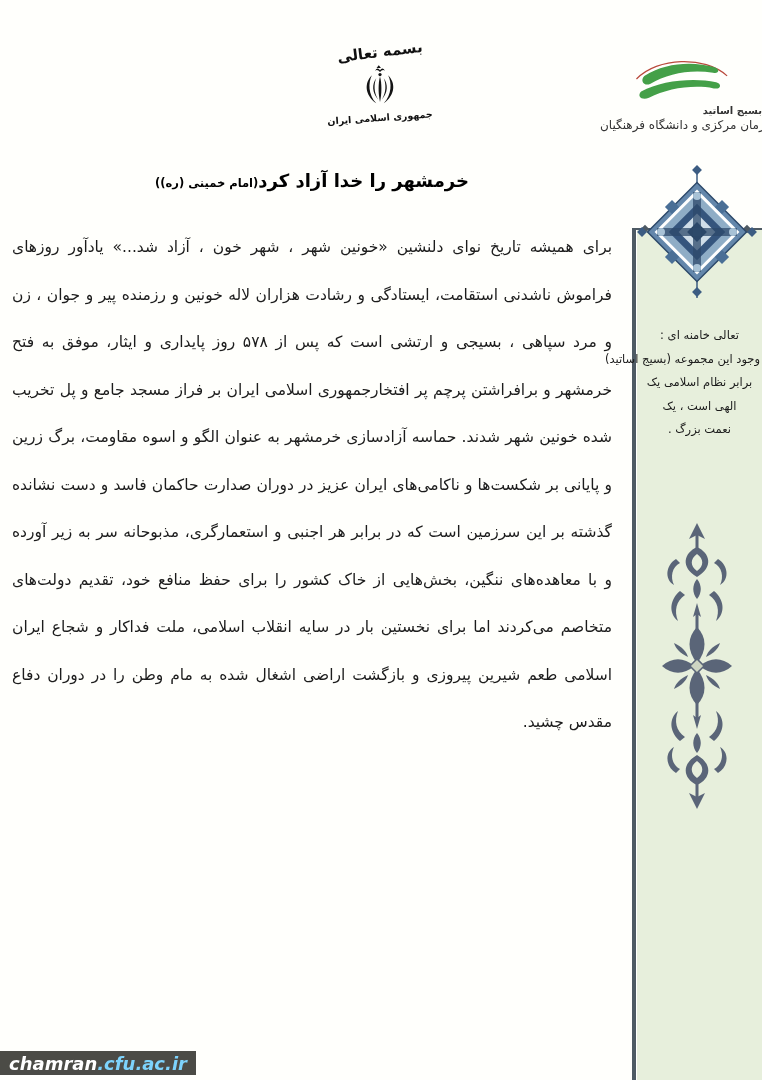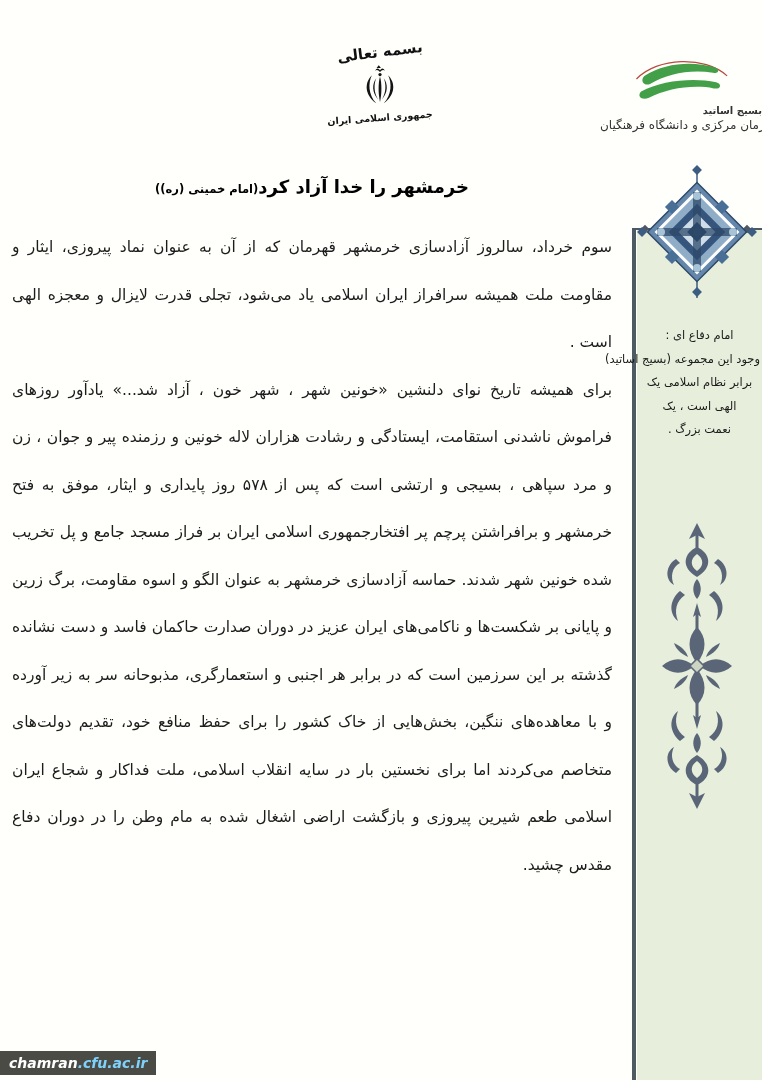--- a/index.html
+++ b/index.html
@@ -9,42 +9,42 @@
   .header-center{position:absolute;top:42px;left:318px;width:124px;text-align:center;color:#111;}
   .bismillah{display:inline-block;font-size:15px;font-weight:bold;transform:rotate(-7deg);}
   .emblem{display:block;margin:2px auto 0;}
   .republic{font-size:9.5px;font-weight:bold;transform:rotate(-4deg);margin-top:1px;}
   
   .org-logo{position:absolute;top:54px;left:600px;width:162px;text-align:right;color:#333;}
   .org-logo svg{display:block;margin:0 auto;}
   .org-line1{font-size:10px;font-weight:bold;margin-top:1px;}
   .org-line2{font-size:12px;white-space:nowrap;margin-top:2px;}
   
-  .title-row{position:absolute;top:170px;left:12px;width:600px;text-align:center;direction:rtl;color:#000;margin-top:6px;}
+  .title-row{position:absolute;top:170px;left:12px;width:600px;text-align:center;direction:rtl;color:#000;}
   .title-main{font-size:18px;font-weight:bold;}
   .title-attr{font-size:11.5px;font-weight:bold;}
   
   .body-text{position:absolute;top:224px;left:12px;width:600px;direction:rtl;text-align:justify;
              font-size:15.5px;line-height:47.5px;color:#1c1c1c;}
   .body-text p{margin:0;}
   
   .sidebar-panel{position:absolute;left:637px;top:229px;width:125px;height:851px;background:#e7efdc;}
   .sidebar-border{position:absolute;left:632px;top:228px;width:4px;height:852px;background:#4e5a63;}
   .sidebar-topline{position:absolute;left:632px;top:228px;width:130px;height:2px;background:#4e5a63;}
   .rule-dot{position:absolute;width:6px;height:6px;background:#4e5a63;transform:rotate(45deg);}
   .dot-left{left:642px;top:226px;}
   .dot-right{left:744px;top:226px;}
   .medallion{position:absolute;left:634px;top:162px;width:126px;height:138px;}
   .quote{position:absolute;left:639px;top:324px;width:121px;text-align:center;direction:rtl;
          font-size:11.5px;line-height:23.5px;color:#1b1b1b;}
   .quote div{white-space:nowrap;}
   .damask{position:absolute;left:652px;top:520px;width:90px;height:292px;}
   
   .watermark{position:absolute;left:0;top:1051px;height:24px;background:#4b4b46;color:#fff;
-             font-style:italic;font-weight:bold;font-size:14px;padding:0 9px;display:flex;
+             font-style:italic;font-weight:bold;font-size:18px;padding:0 9px;display:flex;
              align-items:center;direction:ltr;}
   .watermark .domain{color:#7dd3fc;}
 </style>
 </head>
 <body>
 
 <div class="page">
 
   <div class="header-center">
     <span class="bismillah">بسمه تعالی</span>
@@ -71,21 +71,20 @@
     </svg>
     <div class="org-line1">بسیج اساتید</div>
     <div class="org-line2">و کارکنان سازمان مرکزی و دانشگاه فرهنگیان</div>
   </div>
 
   <div class="title-row">
     <span class="title-main">خرمشهر را خدا آزاد کرد</span><span class="title-attr">(امام خمینی (ره))</span>
   </div>
 
   <div class="body-text">
-    <p>سوم خرداد، سالروز آزادسازی خرمشهر قهرمان که از آن به عنوان نماد پیروزی، ایثار و مقاومت ملت همیشه سرافراز ایران اسلامی یاد می‌شود، تجلی قدرت لایزال و معجزه الهی است .</p>
     <p>برای همیشه تاریخ نوای دلنشین «خونین شهر ، شهر خون ، آزاد شد...» یادآور روزهای فراموش ناشدنی استقامت، ایستادگی و رشادت هزاران لاله خونین و رزمنده پیر و جوان ، زن و مرد سپاهی ، بسیجی و ارتشی است که پس از ۵۷۸ روز پایداری و ایثار، موفق به فتح خرمشهر و برافراشتن پرچم پر افتخارجمهوری اسلامی ایران بر فراز مسجد جامع و پل تخریب شده خونین شهر شدند. حماسه آزادسازی خرمشهر به عنوان الگو و اسوه مقاومت، برگ زرین و پایانی بر شکست‌ها و ناکامی‌های ایران عزیز در دوران صدارت حاکمان فاسد و دست نشانده گذشته بر این سرزمین است که در برابر هر اجنبی و استعمارگری، مذبوحانه سر به زیر آورده و با معاهده‌های ننگین، بخش‌هایی از خاک کشور را برای حفظ منافع خود، تقدیم دولت‌های متخاصم می‌کردند اما برای نخستین بار در سایه انقلاب اسلامی، ملت فداکار و شجاع ایران اسلامی طعم شیرین پیروزی و بازگشت اراضی اشغال شده به مام وطن را در دوران دفاع مقدس چشید.</p>
   </div>
 
   <div class="sidebar-panel"></div>
   <div class="sidebar-topline"></div>
   <div class="sidebar-border"></div>
   <div class="rule-dot dot-left"></div>
   <div class="rule-dot dot-right"></div>
 
   <svg class="medallion" viewBox="0 0 126 138">
@@ -109,21 +108,21 @@
     <circle cx="63" cy="106" r="4" fill="#a8c2d6"></circle>
     <circle cx="27" cy="70" r="4" fill="#a8c2d6"></circle>
     <circle cx="99" cy="70" r="4" fill="#a8c2d6"></circle>
     <rect x="33" y="40" width="10" height="10" transform="rotate(45 38 45)" fill="#4a6f96"></rect>
     <rect x="83" y="40" width="10" height="10" transform="rotate(45 88 45)" fill="#4a6f96"></rect>
     <rect x="33" y="90" width="10" height="10" transform="rotate(45 38 95)" fill="#4a6f96"></rect>
     <rect x="83" y="90" width="10" height="10" transform="rotate(45 88 95)" fill="#4a6f96"></rect>
   </svg>
 
   <div class="quote">
-    <div>امام دفاع ای :</div>
+    <div>تعالی خامنه ای :</div>
     <div>وجود این مجموعه (بسیج اساتید)</div>
     <div>برابر نظام اسلامی یک</div>
     <div>الهی است ، یک</div>
     <div>نعمت بزرگ .</div>
   </div>
 
   <svg class="damask" viewBox="0 0 90 290">
     <g id="dmk-top" fill="#5a6578">
       <path d="M45 2 L53 18 L45 14 L37 18 Z"></path>
       <rect x="43.5" y="14" width="3" height="14"></rect>

